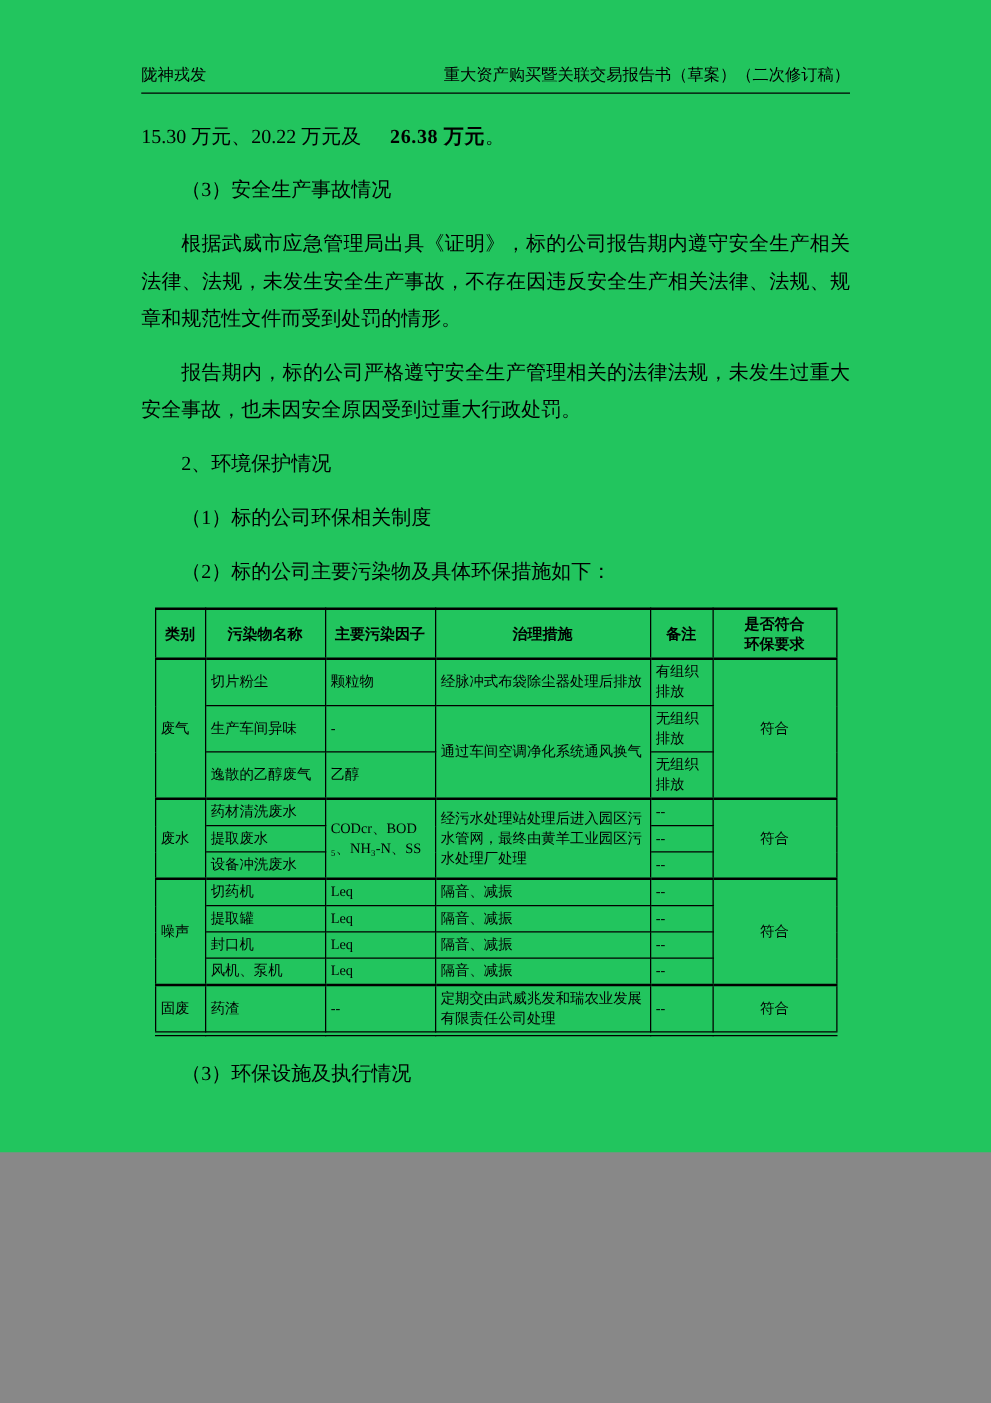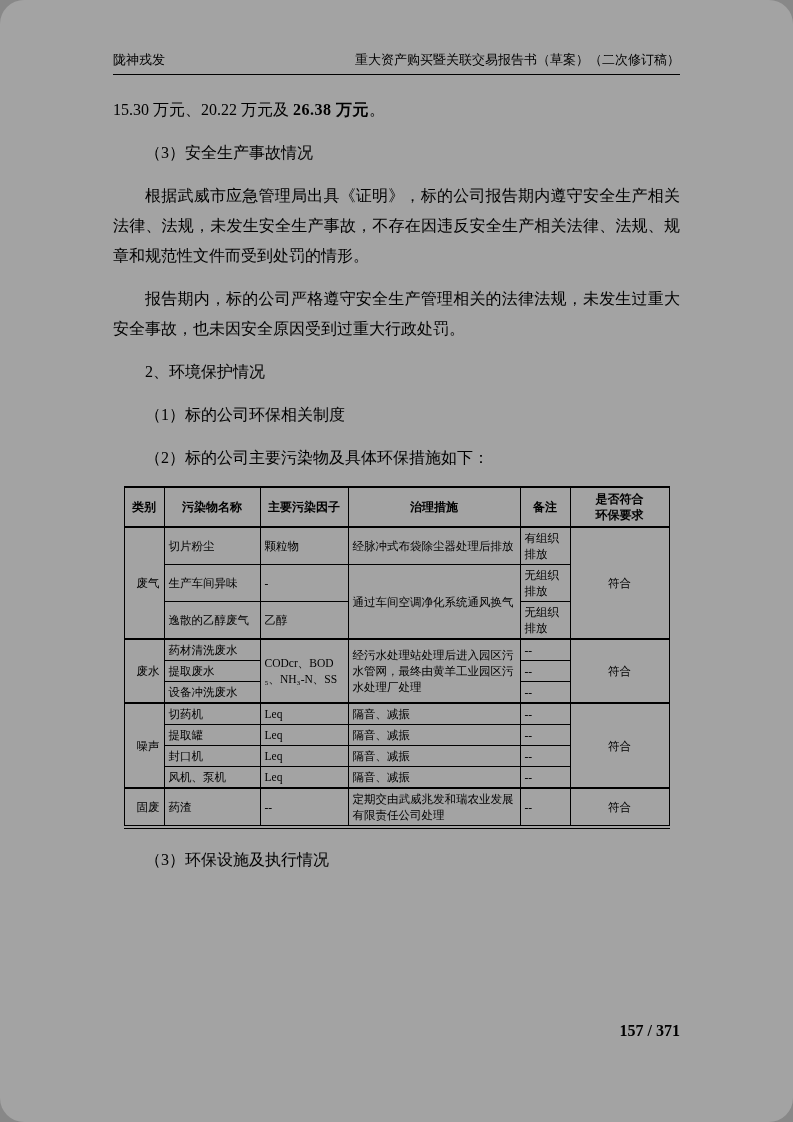--- a/index.html
+++ b/index.html
@@ -1,55 +1,55 @@
 <!DOCTYPE html>
 <html><head>
 <meta charset="utf-8">
 <style>
   html,body { margin:0; padding:0; background:#888; }
   .page {
-    width:793px; height:1122px; position:relative; background:#a3a3a3;
+    width:793px; height:922px; position:relative; background:#22c55e;
     margin:0 auto; overflow:hidden; box-sizing:border-box;
-    font-family:"Liberation Serif","DejaVu Serif",serif; color:#000;border-radius:24px;
+    font-family:"Liberation Serif","DejaVu Serif",serif; color:#000;
   }
   .content { margin:0 113px; }
   
   .pg-header {
     padding-top:52px; display:flex; justify-content:space-between; align-items:flex-end;
     border-bottom:1.5px solid #000; padding-bottom:6px; font-size:13px; line-height:16px;
   }
   
   .body-text { padding-top:20px; }
   .para, .hd {
     font-size:16px; line-height:30px; margin:0 0 13px 0;
     text-align:justify; text-justify:inter-ideograph;
   }
   .indent { text-indent:2em; }
-  .b-strong { font-weight:bold; letter-spacing:0.5px; }
+  .b-strong { font-weight:bold; letter-spacing:0.5px;margin-left:19px; }
   
   table.pollutant {
     width:545px; margin:6px auto 16px auto; border-collapse:collapse; table-layout:fixed;
     font-size:11.5px; line-height:16px;
     border-top:2.5px solid #000; border-bottom:4.5px double #000;
   }
   table.pollutant col.c1 { width:40px; }
   table.pollutant col.c2 { width:96px; }
   table.pollutant col.c3 { width:88px; }
   table.pollutant col.c4 { width:172px; }
   table.pollutant col.c5 { width:50px; }
   table.pollutant col.c6 { width:99px; }
   table.pollutant th, table.pollutant td {
     border:1px solid #000; padding:2px 4px; vertical-align:middle;
     word-break:break-all; overflow-wrap:anywhere;
   }
   table.pollutant th { font-weight:bold; text-align:center; font-size:12px; padding:3px 2px; }
   table.pollutant th.comp { padding:3px 22px; }
   table.pollutant thead th { border-bottom:2px solid #000; }
   tr.grp td { border-top:2px solid #000; }
-  td.cat { text-align:right; }
+  td.cat { text-align:left; }
   td.comp { text-align:center; }
   td.name, td.factor, td.treat, td.note { text-align:left; }
   td.name { padding-left:7px; }
   
   .footer {
     position:absolute; top:1022px; right:113px;
     font-weight:bold; font-size:16px;
   }
 </style>
 </head>

